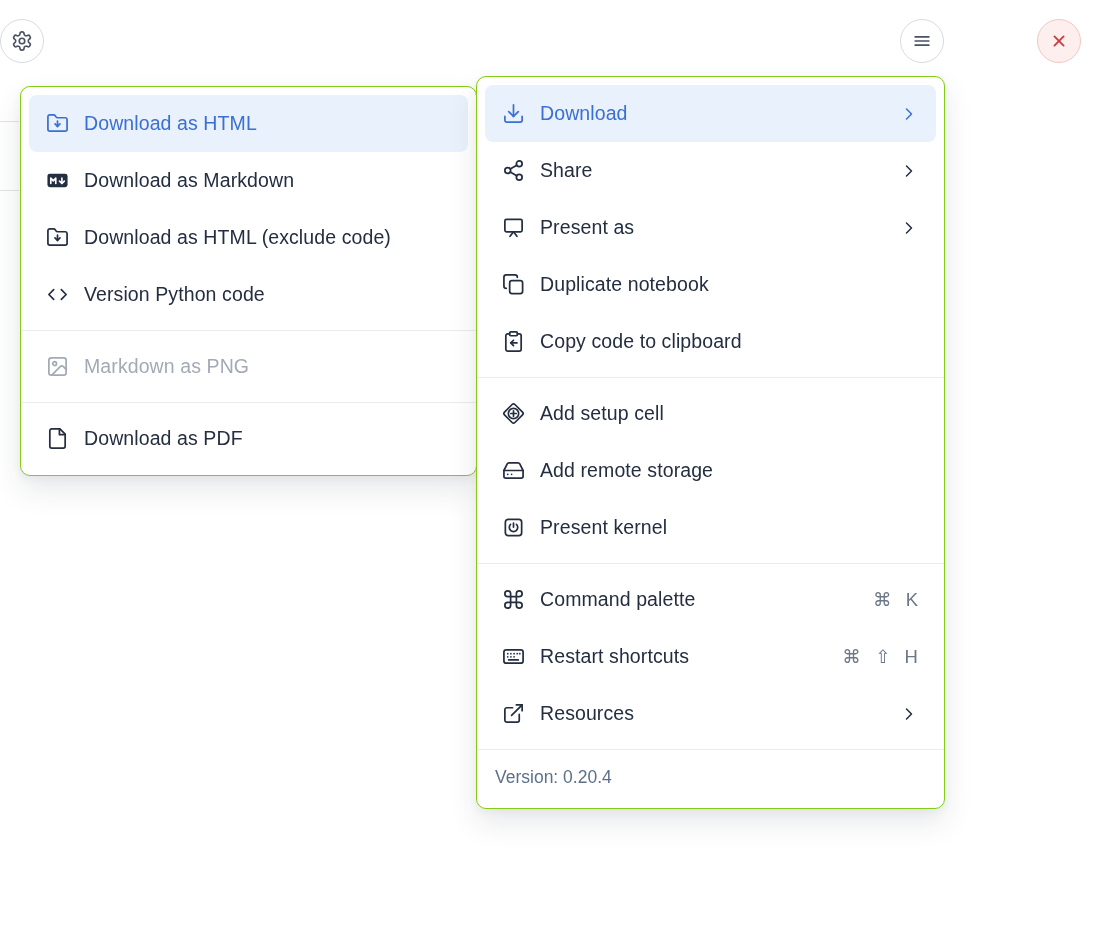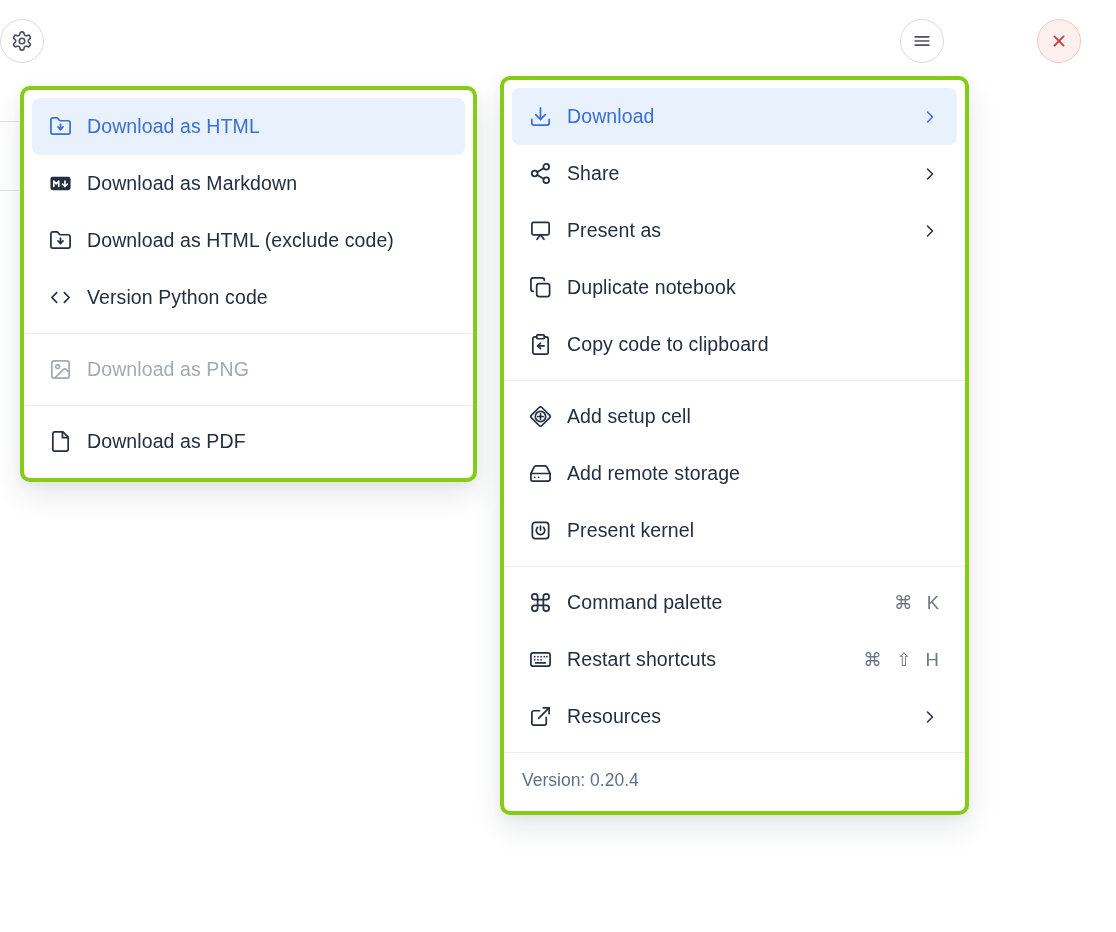--- a/index.html
+++ b/index.html
@@ -20,25 +20,25 @@
     display:flex;align-items:center;justify-content:center;color:#4a5261;
     cursor:pointer;
   }
   .circle-btn svg{width:22px;height:22px;display:block;}
   #btn-hamburger{left:900px;}
   #btn-close{left:1037px;background:#fcefee;border-color:#f1c8c4;color:#cd3d3d;}
 
   
   .menu{
     position:absolute;background:#fff;box-sizing:border-box;
-    border:4px solid #84cc16;border-radius:10px;padding:8px;
+    border:1px solid #84cc16;border-radius:10px;padding:8px;
     box-shadow:0 14px 30px rgba(30,40,60,.10),0 3px 10px rgba(30,40,60,.05);
   }
   #left-menu{left:20px;top:86px;width:457px;z-index:1;}
-  #right-menu{left:500px;top:76px;width:469px;z-index:2;padding-bottom:0;}
+  #right-menu{left:476px;top:76px;width:469px;z-index:2;padding-bottom:0;}
 
   .row{
     display:flex;align-items:center;height:57px;padding:0 17px;gap:15px;
     border-radius:8px;font-size:19.5px;cursor:pointer;color:#242e41;
   }
   .row .label{flex:1;white-space:nowrap;letter-spacing:.1px;}
   .row.active{background:var(--accent-bg,#e9f1fc);color:var(--accent,#3a6fd3);}
   .row.disabled{color:#a3aab6;cursor:default;}
   .icon{width:23px;height:23px;flex:0 0 auto;display:flex;align-items:center;justify-content:center;}
   .icon svg{width:23px;height:23px;display:block;}
@@ -133,21 +133,21 @@
     </div>
     <div class="sep"></div>
     <div class="row disabled">
       <span class="icon">
         <svg viewBox="0 0 24 24" fill="none" stroke="currentColor" stroke-width="1.8" stroke-linecap="round" stroke-linejoin="round">
           <rect x="3" y="3" width="18" height="18" rx="2.5"></rect>
           <circle cx="9" cy="9" r="2"></circle>
           <path d="m21 15-3.08-3.08a2 2 0 0 0-2.83 0L6 21"></path>
         </svg>
       </span>
-      <span class="label">Download as PNG</span>
+      <span class="label">Markdown as PNG</span>
     </div>
     <div class="sep"></div>
     <div class="row">
       <span class="icon">
         <svg viewBox="0 0 24 24" fill="none" stroke="currentColor" stroke-width="1.8" stroke-linecap="round" stroke-linejoin="round">
           <path d="M14.5 2H6a2 2 0 0 0-2 2v16a2 2 0 0 0 2 2h12a2 2 0 0 0 2-2V7.5L14.5 2z"></path>
           <path d="M14 2v6h6"></path>
         </svg>
       </span>
       <span class="label">Download as PDF</span>

